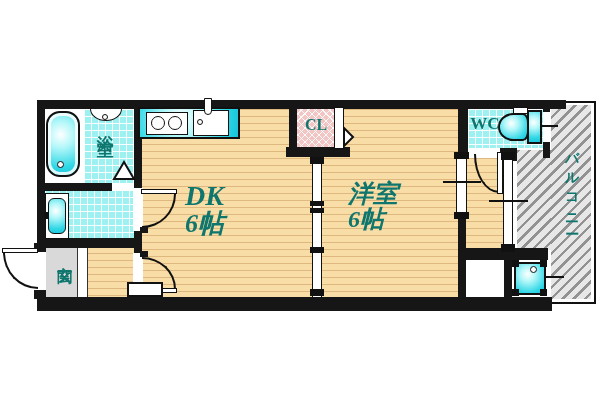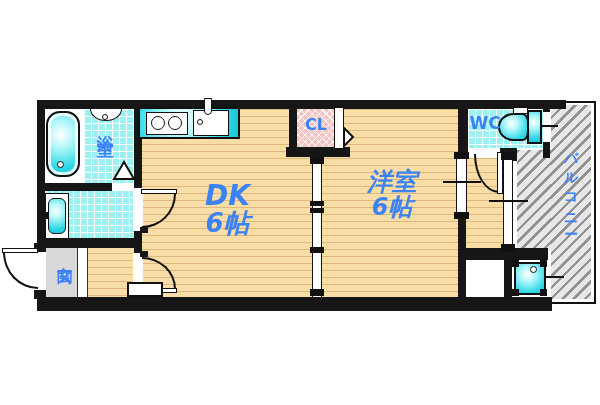--- a/index.html
+++ b/index.html
@@ -23,23 +23,23 @@
   .cyanfix{background:radial-gradient(circle at 42% 35%,#ffffff 0,#b2f7f9 30%,#30d7e6 75%,#18c4da 100%);
            border:2px solid #111;}
   .outline{background:#fff;border:1.5px solid #111;}
   .circle{border-radius:50%;background:#fff;border:1.5px solid #111;}
   .leaf{background:#fff;border:1.5px solid #111;}
   .tick{background:#111;}
   .arc{position:absolute;border:0 solid #111;}
   .arc.bl{border-left-width:2px;border-bottom-width:2px;border-bottom-left-radius:100% 100%;}
   .arc.br{border-right-width:2px;border-bottom-width:2px;border-bottom-right-radius:100% 100%;}
   .arc.tr{border-top-width:2px;border-right-width:2px;border-top-right-radius:100% 100%;}
-  .lbl{position:absolute;font-weight:bold;color:#3b82f6;line-height:1.05;}
+  .lbl{position:absolute;font-weight:bold;color:#0f766e;line-height:1.05;font-family:Liberation Serif, serif;}
   .vert{writing-mode:vertical-rl;}
-  .ital{font-style:italic;text-align:center;}
+  .ital{font-style:italic;}
 </style>
 </head>
 <body>
 
 <div id="canvas">
 
   <div class="abs" style="left:548px;top:101px;width:48px;height:203px;background:#fff;border:2px solid #111;border-left:none;"></div>
   <div class="abs hatch" style="left:551px;top:105px;width:40px;height:194px;"></div>
   <div class="abs hatch" style="left:517px;top:150px;width:34px;height:100px;"></div>
 
@@ -155,21 +155,21 @@
 
 
   <div class="lbl vert" style="left:56px;top:254px;height:44px;font-size:15px;letter-spacing:3px;">玄関</div>
 
   <div class="lbl ital" style="left:185px;top:181px;width:85px;">
     <div style="font-size:28px;">DK</div>
     <div style="font-size:26px;">6帖</div>
   </div>
 
   <div class="lbl ital" style="left:348px;top:169px;width:88px;">
-    <div style="font-size:25px;">洋室</div>
+    <div style="font-size:25px;margin-top:12px;">洋室</div>
     <div style="font-size:24px;">6帖</div>
   </div>
 
   <div class="lbl" style="left:298px;top:117px;width:36px;font-size:16px;text-align:center;">CL</div>
 
   <div class="lbl" style="left:469px;top:115px;width:32px;font-size:17px;text-align:center;">WC</div>
 
   <div class="lbl vert" style="left:564px;top:142px;height:118px;font-size:14px;letter-spacing:5px;">バルコニー</div>
 
 </div>

